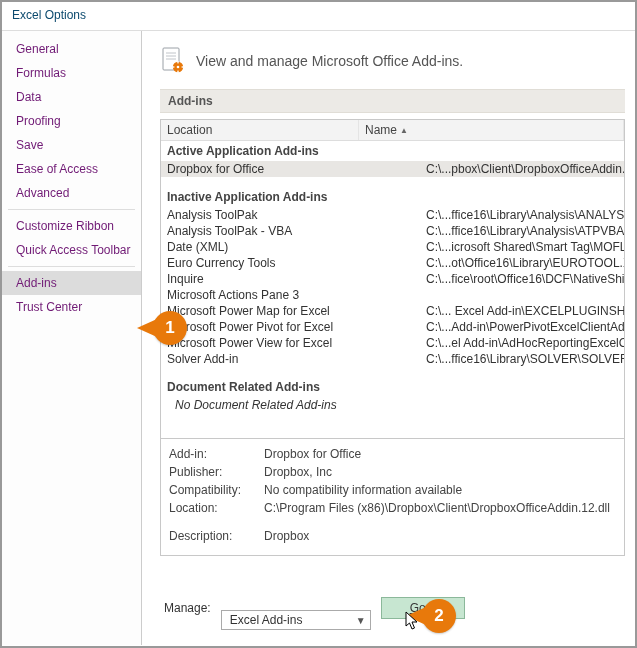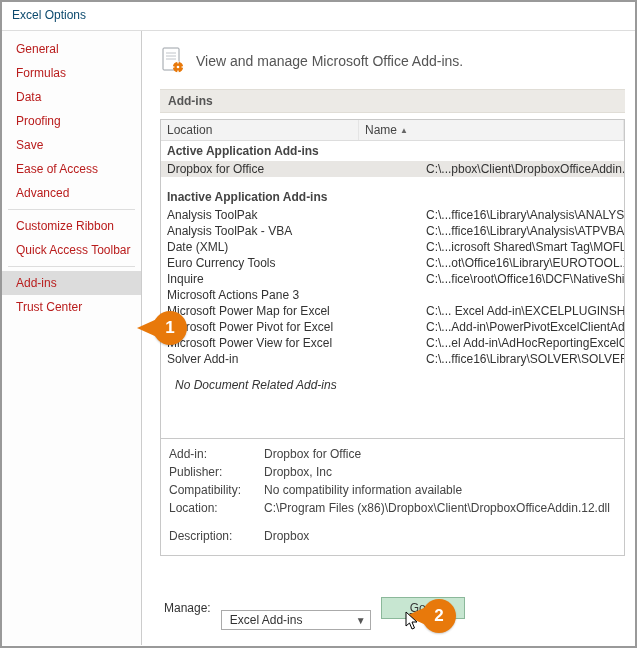--- a/index.html
+++ b/index.html
@@ -30,21 +30,21 @@
   }
   .sidebar {
     width: 140px;
     border-right: 1px solid #ccc;
     padding-top: 6px;
     background: #fdfdfd;
   }
   .sidebar-item {
     padding: 5px 10px 5px 14px;
     font-size: 12px;
-    color: #b91c1c;
+    color: #701a75;
     cursor: pointer;
     white-space: nowrap;
   }
   .sidebar-item.selected {
     background: #dcdcdc;
   }
   .sidebar-sep {
     border-top: 1px solid #ddd;
     margin: 4px 6px;
   }
@@ -279,20 +279,21 @@
             </div>
             <div class="row">
               <div class="cell-name">Microsoft Power View for Excel</div>
               <div class="cell-loc">C:\...el Add-in\AdHocReportingExcelClie</div>
             </div>
             <div class="row">
               <div class="cell-name">Solver Add-in</div>
               <div class="cell-loc">C:\...ffice16\Library\SOLVER\SOLVER.XL</div>
             </div>
             <div class="gap"></div>
+            <div class="group-title">Document Related Add-ins</div>
             <div class="cell-name italic">No Document Related Add-ins</div>
           </div>
       </div>
 
       <div class="details" id="details">
           <div class="detail-row">
             <div class="detail-label">Add-in:</div>
             <div>Dropbox for Office</div>
           </div>
           <div class="detail-row">

